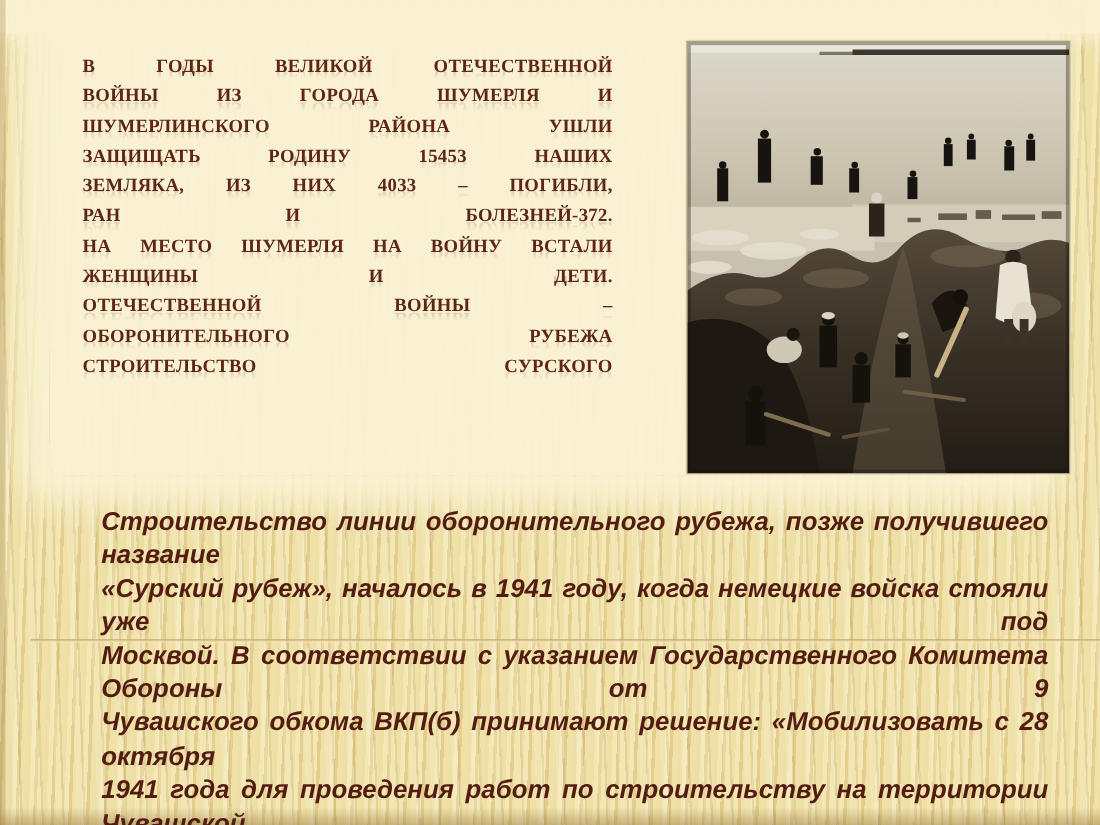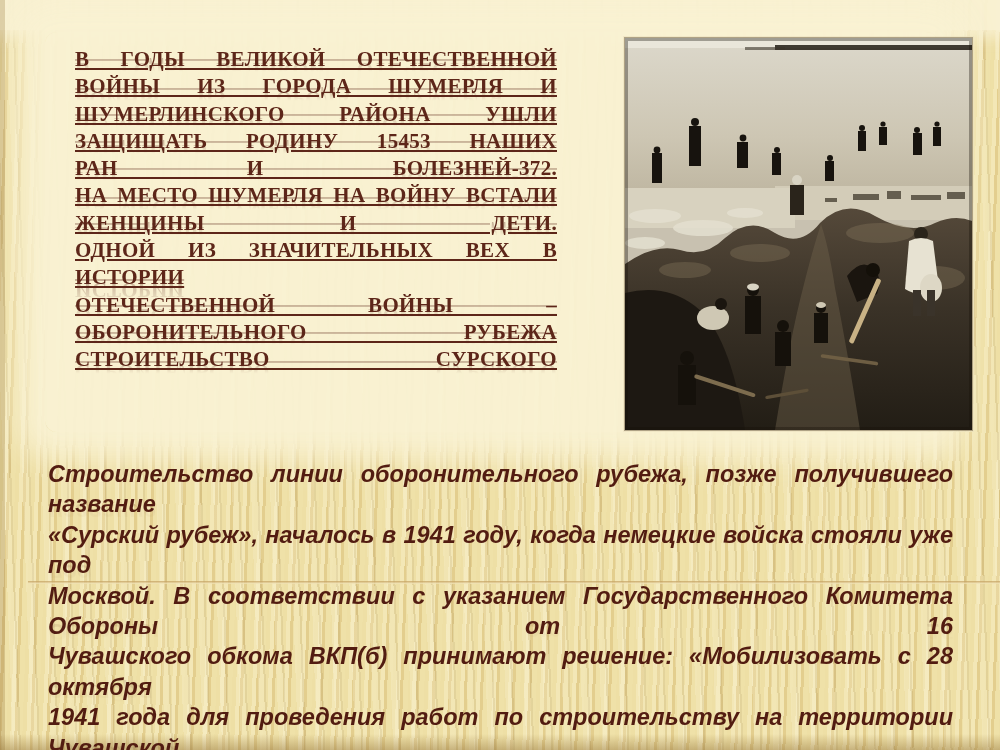--- a/index.html
+++ b/index.html
@@ -34,23 +34,22 @@
     position:absolute;left:28px;right:0;top:581px;height:3px;
     background:linear-gradient(rgba(188,149,82,.9), rgba(250,240,200,.9));
     opacity:.8;
   }
 
   
   .title-block{
     position:absolute;left:75px;top:46px;width:482px;
     color:#5d2619;
     font-family:"Liberation Serif",serif;
-    font-size:21px;line-height:27.3px;letter-spacing:.3px;
+    font-size:17px;line-height:27.3px;letter-spacing:.3px;
     font-weight:600;
-    text-decoration:underline;
   }
   .title-line{
     text-align:justify;text-align-last:justify;
     white-space:normal;
     -webkit-box-reflect: below -17px linear-gradient(transparent 42%, rgba(0,0,0,.38));
   }
 
   
   .photo{
     position:absolute;left:625px;top:38px;width:347px;height:392px;margin:0;
@@ -61,45 +60,45 @@
   .photo svg{display:block;width:100%;height:100%;}
 
   
   .paragraph{
     position:absolute;left:48px;top:459px;width:905px;
     color:#521c11;
     font-style:italic;font-weight:bold;
     font-size:23.5px;line-height:30.4px;
   }
   .para-line{
-    text-align:justify;text-align-last:justify;
+    text-align:justify;text-align-last:justify;padding-left:44px;
     -webkit-box-reflect: below -24px linear-gradient(transparent 60%, rgba(0,0,0,.14));
   }
   .para-line:last-child{text-align-last:left;}
 </style>
 </head>
 <body>
 
 <div class="slide">
 
   <div class="top-band"></div>
   <div class="vellum"></div>
   <div class="left-edge"></div>
   <div class="divider"></div>
   <div class="bottom-band"></div>
 
   <div class="title-block">
       <div class="title-line">В ГОДЫ ВЕЛИКОЙ ОТЕЧЕСТВЕННОЙ</div>
       <div class="title-line">ВОЙНЫ ИЗ ГОРОДА ШУМЕРЛЯ И</div>
       <div class="title-line">ШУМЕРЛИНСКОГО РАЙОНА УШЛИ</div>
       <div class="title-line">ЗАЩИЩАТЬ РОДИНУ 15453 НАШИХ</div>
+      <div class="title-line">ЗЕМЛЯКА, ИЗ НИХ 4033 – ПОГИБЛИ,</div>
       <div class="title-line">РАН И БОЛЕЗНЕЙ-372.</div>
       <div class="title-line">НА МЕСТО ШУМЕРЛЯ НА ВОЙНУ  ВСТАЛИ</div>
       <div class="title-line">ЖЕНЩИНЫ И ДЕТИ.</div>
-      <div class="title-line">ОДНОЙ ИЗ ЗНАЧИТЕЛЬНЫХ ВЕХ В ИСТОРИИ</div>
       <div class="title-line">ОТЕЧЕСТВЕННОЙ ВОЙНЫ –</div>
       <div class="title-line">ОБОРОНИТЕЛЬНОГО РУБЕЖА</div>
       <div class="title-line">СТРОИТЕЛЬСТВО СУРСКОГО</div>
     </div>
 
   <figure class="photo">
     <svg viewBox="0 0 347 392" preserveAspectRatio="none">
       <defs>
         <linearGradient id="sky" x1="0" y1="0" x2="0" y2="1">
           <stop offset="0" stop-color="#dcd8cb"></stop>
@@ -233,18 +232,18 @@
         <rect x="140" y="358" width="44" height="3.4" rx="2" transform="rotate(-10 140 358)" fill="#5d4f38"></rect>
       </g>
 
       <rect x="0" y="0" width="347" height="392" fill="none" stroke="#161209" stroke-opacity="0.35" stroke-width="6"></rect>
     </svg>
   </figure>
 
   <div class="paragraph">
       <div class="para-line">Строительство линии оборонительного рубежа, позже получившего название</div>
       <div class="para-line">«Сурский рубеж», началось в 1941 году, когда немецкие войска стояли уже под</div>
-      <div class="para-line">Москвой. В соответствии с указанием Государственного Комитета Обороны от 16</div>
+      <div class="para-line">Москвой. В соответствии с указанием Государственного Комитета Обороны от 9</div>
       <div class="para-line">Чувашского обкома ВКП(б) принимают решение: «Мобилизовать с 28 октября</div>
       <div class="para-line">1941 года для проведения работ по строительству на территории Чувашской</div>
     </div>
 
 </div>
 
 </body></html>

